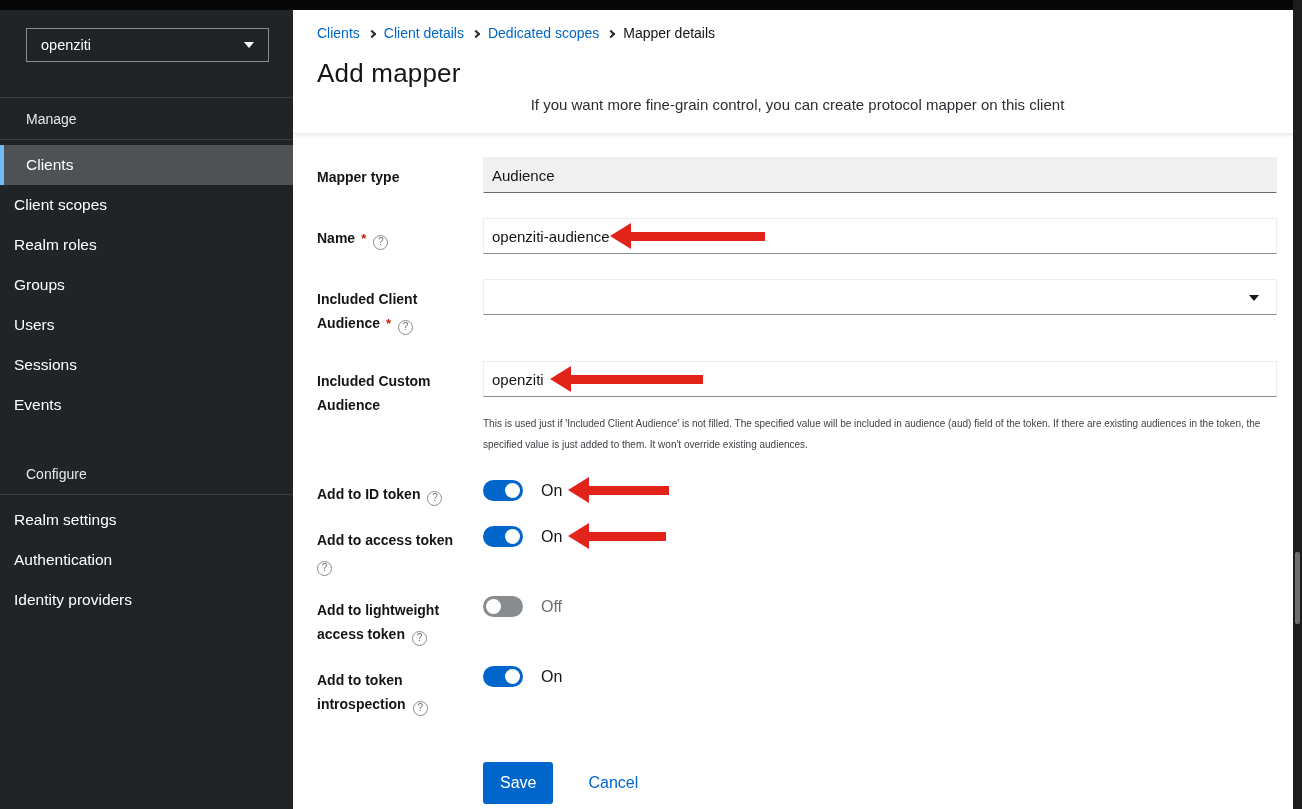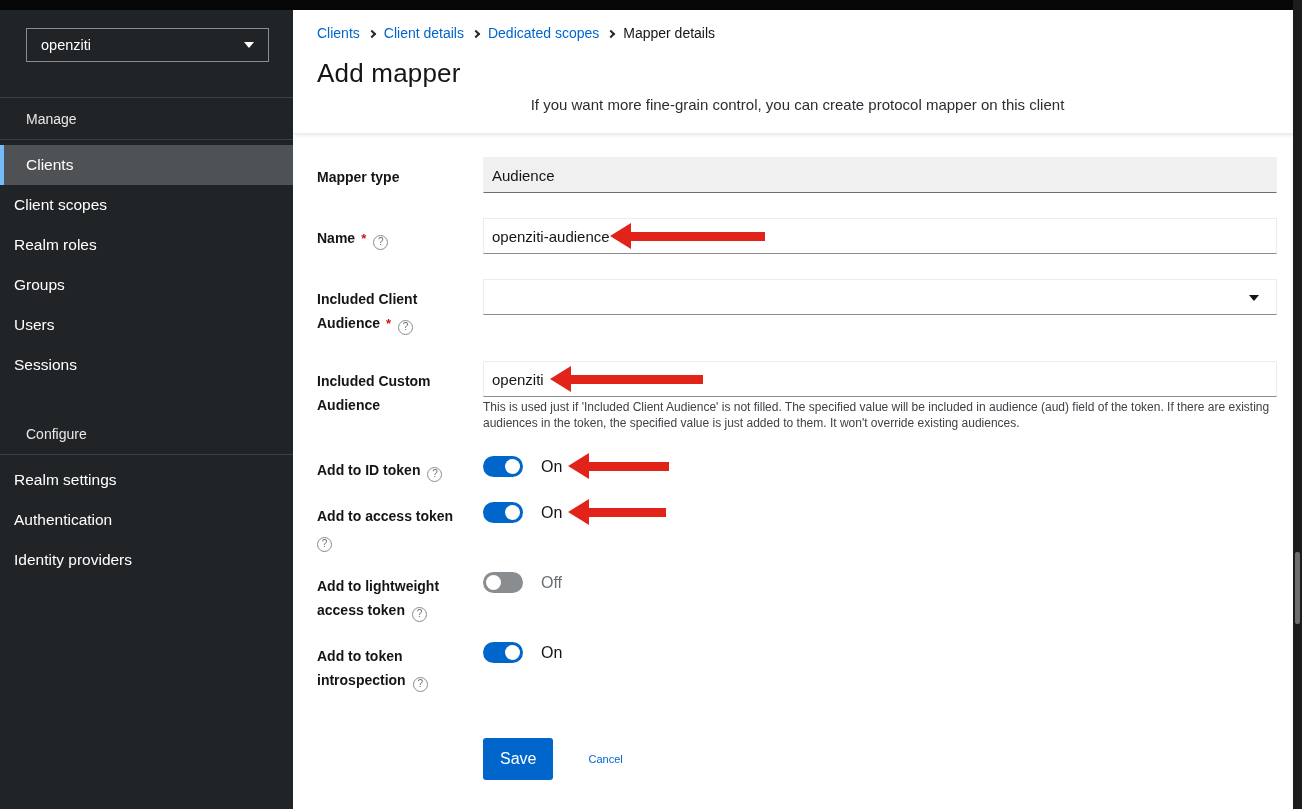--- a/index.html
+++ b/index.html
@@ -50,21 +50,21 @@
   .row-toggle .label-col{padding-top:2px;}
   .control-col{flex:1; position:relative;}
 
   .text-input{width:100%; height:36px; font-family:"Liberation Sans",sans-serif; font-size:15px; color:var(--text-dark);
     padding:0 8px; background:#fff; border:1px solid #ededed; border-bottom:1px solid #8a8d90; outline:none;}
   .text-input.readonly{background:#f0f0f0; border-color:#f0f0f0; border-bottom:1px solid #6a6e73;}
   .select-box{width:100%; height:36px; background:#fff; border:1px solid #ededed; border-bottom:1px solid #8a8d90;
     position:relative; cursor:pointer;}
   .select-caret{position:absolute; right:17px; top:15px; width:0; height:0;
     border-left:5px solid transparent; border-right:5px solid transparent; border-top:6px solid #151515;}
-  .helper-text{margin-top:2px; font-size:12px; line-height:16px; color:#3f4247; max-width:795px;}
+  .helper-text{margin-top:16px; font-size:10px; line-height:21px; color:#3f4247; max-width:795px;}
 
   .req{color:#c9190b; font-size:13px; margin-left:6px; font-weight:700;}
   .qicon{display:inline-flex; align-items:center; justify-content:center; width:15px; height:15px; border:1px solid #8a8d90;
     border-radius:50%; font-size:10px; font-weight:400; color:var(--muted); margin-left:7px; vertical-align:-2px; cursor:pointer;}
 
   
   .toggle-wrap{display:flex; align-items:center; position:relative;}
   .switch{width:40px; height:21px; border-radius:11px; position:relative; cursor:pointer; flex-shrink:0;}
   .switch.on{background:var(--accent);}
   .switch.off{background:var(--toggle-off);}
@@ -77,21 +77,21 @@
   
   .anno-arrow{position:absolute; display:flex; align-items:center; height:26px; z-index:3; pointer-events:none;}
   .arrow-head{width:0; height:0; border-top:13px solid transparent; border-bottom:13px solid transparent;
     border-right:21px solid var(--arrow-red);}
   .arrow-tail{height:9px; background:var(--arrow-red);}
 
   
   .actions{margin-top:46px; margin-left:166px; display:flex; align-items:center; gap:35px;}
   .save-btn{background:var(--accent); color:#fff; border:none; font-family:"Liberation Sans",sans-serif;
     font-size:16px; padding:12px 17px; border-radius:3px; cursor:pointer;}
-  .cancel-link{color:var(--link); font-size:11px; text-decoration:none; cursor:pointer;}
+  .cancel-link{color:var(--link); font-size:16px; text-decoration:none; cursor:pointer;}
 </style>
 </head>
 <body>
 
 <div class="app">
 
   <nav class="sidebar">
     <div class="realm-select">
       <span>openziti</span>
       <span class="caret-down"></span>
@@ -101,20 +101,21 @@
     <div class="section-label">Manage</div>
     <div class="side-divider"></div>
 
     <ul class="nav-list">
       <li class="nav-item active">Clients</li>
       <li class="nav-item">Client scopes</li>
       <li class="nav-item">Realm roles</li>
       <li class="nav-item">Groups</li>
       <li class="nav-item">Users</li>
       <li class="nav-item">Sessions</li>
+      <li class="nav-item">Events</li>
     </ul>
 
     <div class="section-gap"></div>
     <div class="section-label">Configure</div>
     <div class="side-divider"></div>
 
     <ul class="nav-list">
       <li class="nav-item">Realm settings</li>
       <li class="nav-item">Authentication</li>
       <li class="nav-item">Identity providers</li>

